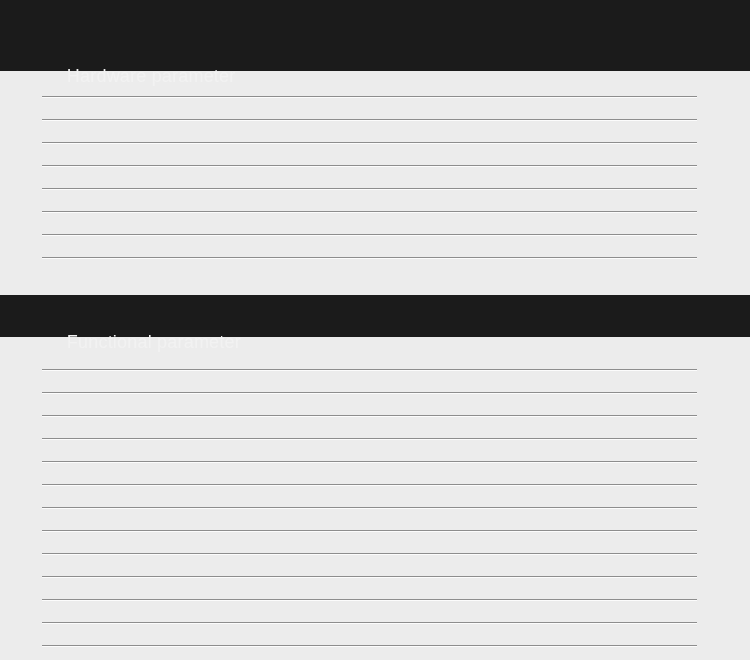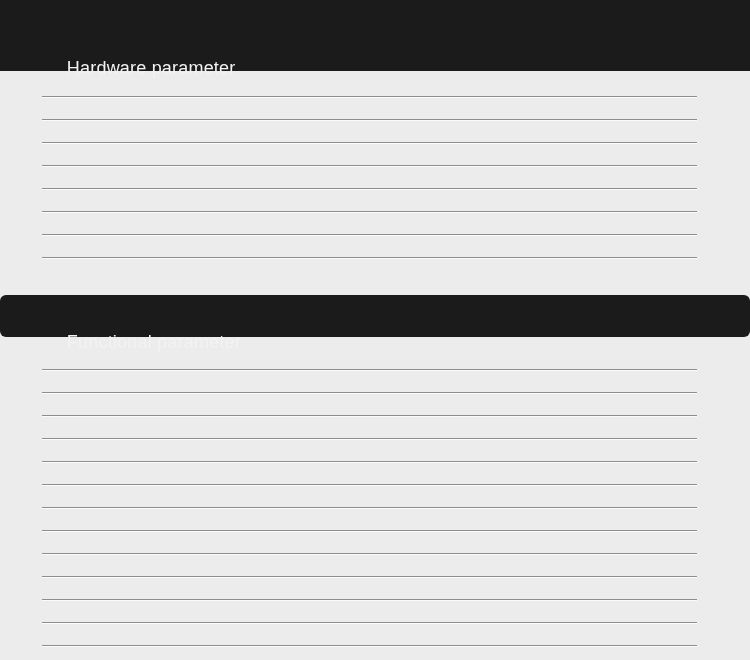--- a/index.html
+++ b/index.html
@@ -20,27 +20,26 @@
     background:var(--header-bg);
     color:var(--header-text);
     box-sizing:border-box;
     font-size:18px;
     line-height:24px;
     letter-spacing:0.2px;
     white-space:pre;
   }
   .section-header.first{
     height:71px;
-    padding:32px 0 0 46px;
+    padding:40px 0 0 46px;
   }
   .section-header.second{
     height:42px;
     padding:11px 0 0 46px;
     margin-top:37px;
-    border-radius:6px;
   }
   .rows{
     margin-left:42px;
     width:655px;
   }
   .rows.first{margin-top:3px;}
   .rows.second{margin-top:10px;}
   .row{
     box-sizing:border-box;
     height:23px;

